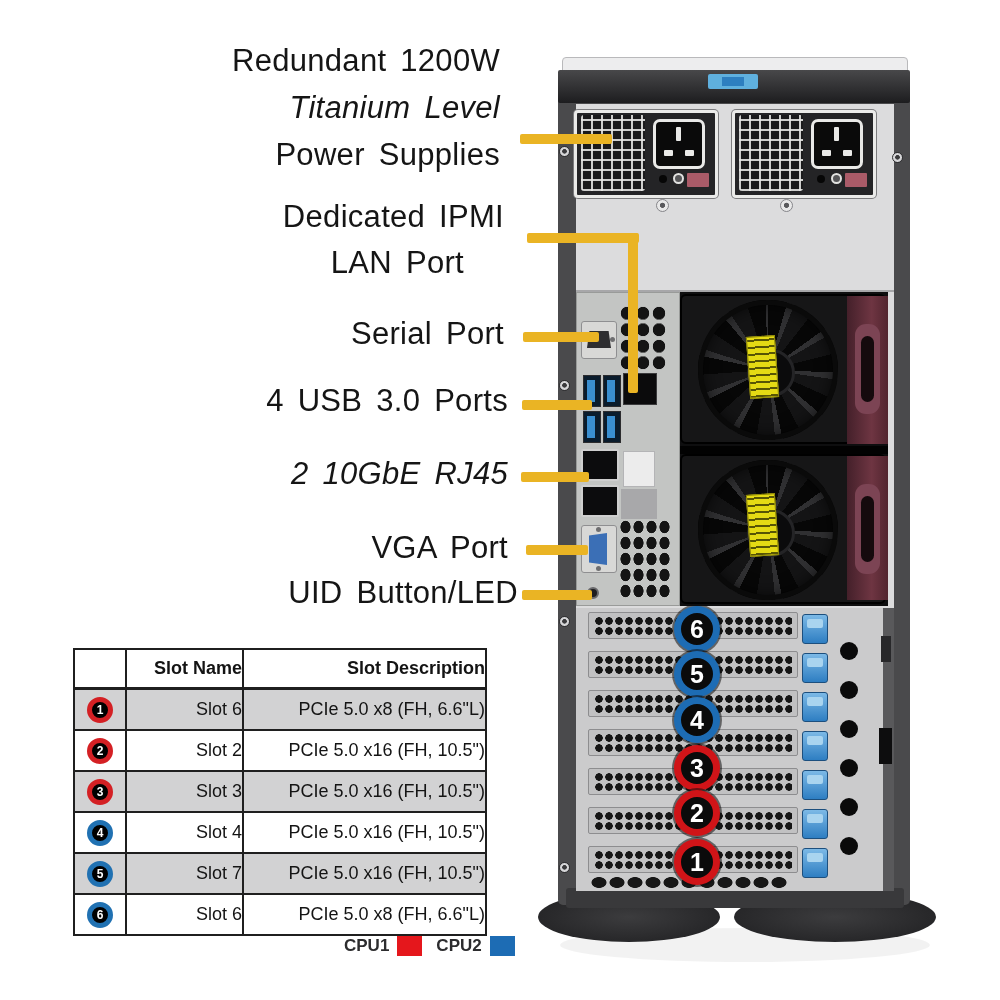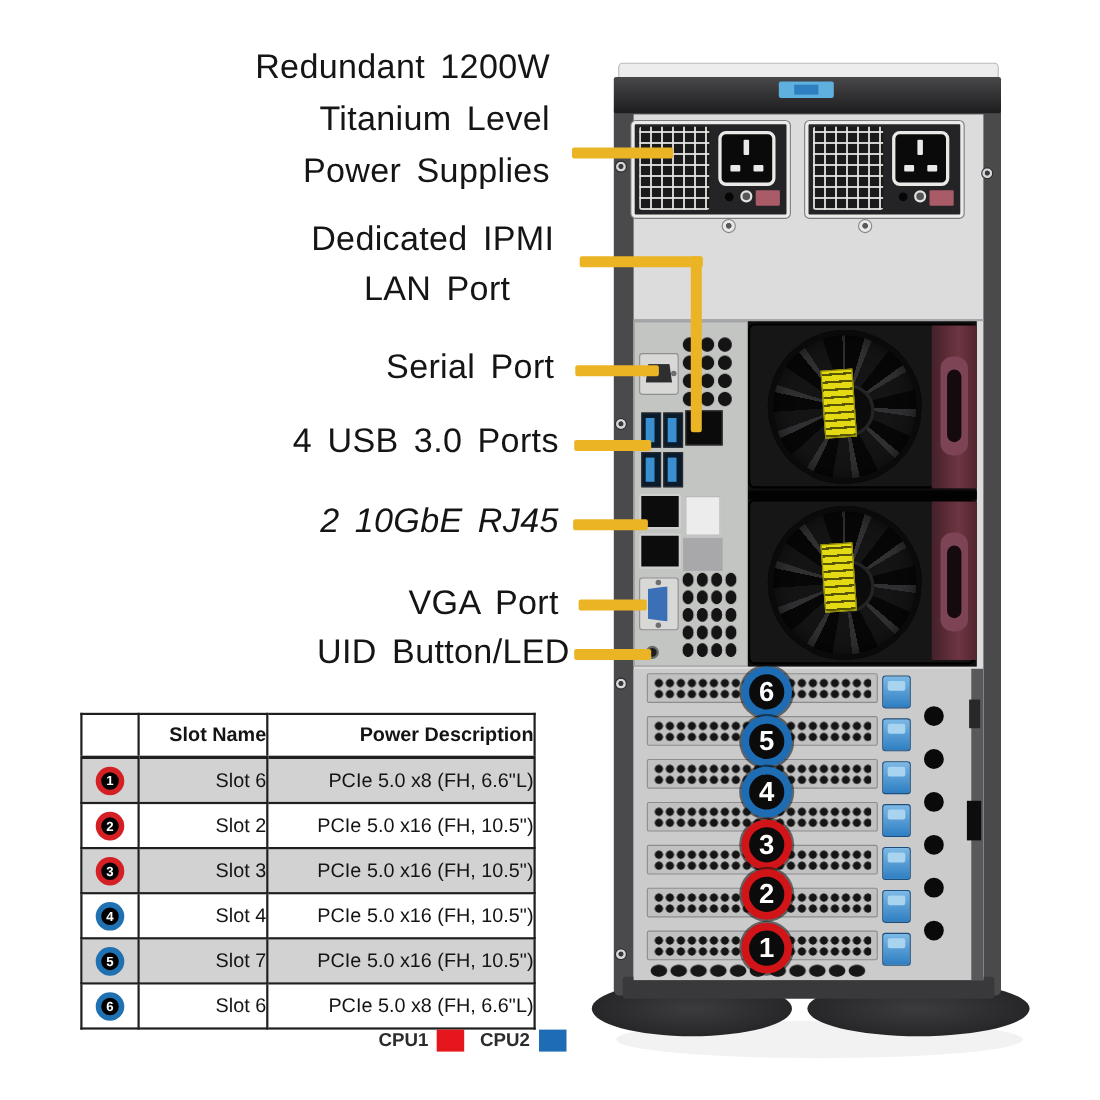--- a/index.html
+++ b/index.html
@@ -108,21 +108,21 @@
   .legend .sw.red{background:#e5171c;}
   .legend .sw.blue{background:#1d6cb4;}
   .legend .lab2{margin-left:14px;}
 </style>
 </head>
 <body>
 
 <div id="canvas">
 
   <div class="co" style="left:140px;top:44px;width:360px;">Redundant 1200W</div>
-  <div class="co" style="left:140px;top:91px;width:360px;">Titanium Level</div>
+  <div class="co" style="left:140px;top:91px;width:360px;font-style:italic;">Titanium Level</div>
   <div class="co" style="left:140px;top:138px;width:360px;">Power Supplies</div>
   <div class="co" style="left:140px;top:200px;width:364px;">Dedicated IPMI</div>
   <div class="co" style="left:140px;top:317px;width:364px;">Serial Port</div>
   <div class="co" style="left:140px;top:246px;width:324px;">LAN Port</div>
   <div class="co" style="left:140px;top:384px;width:368px;">4 USB 3.0 Ports</div>
   <div class="co" style="left:140px;top:457px;width:368px;font-style:italic;">2 10GbE RJ45</div>
   <div class="co" style="left:140px;top:576px;width:378px;">UID Button/LED</div>
   <div class="co" style="left:140px;top:531px;width:368px;">VGA Port</div>
 
   <div class="yline" style="left:520px;top:134px;width:92px;height:10px;"></div>
@@ -310,21 +310,21 @@
   <table class="slot-table">
     <colgroup>
         <col style="width:52px;">
         <col style="width:117px;">
         <col style="width:243px;">
       </colgroup>
     <thead>
       <tr>
         <th></th>
         <th>Slot Name</th>
-        <th>Power Description</th>
+        <th>Slot Description</th>
       </tr>
     </thead>
     <tbody>
       <tr class="shade">
         <td>
             <div class="tbadge r">
               <span>1</span>
             </div>
           </td>
         <td>Slot 6</td>

